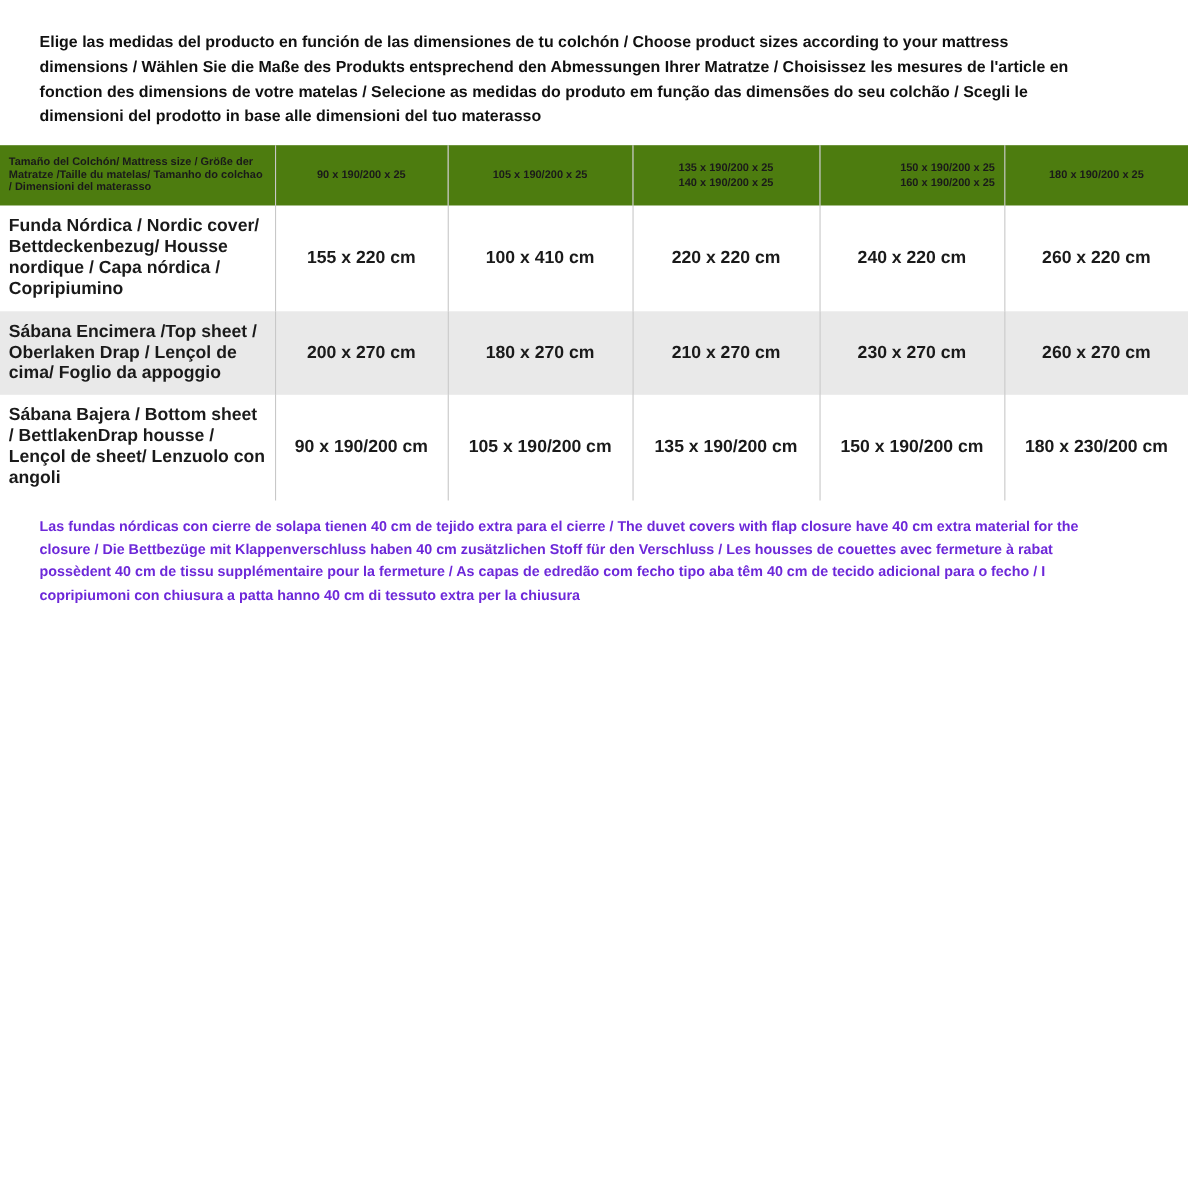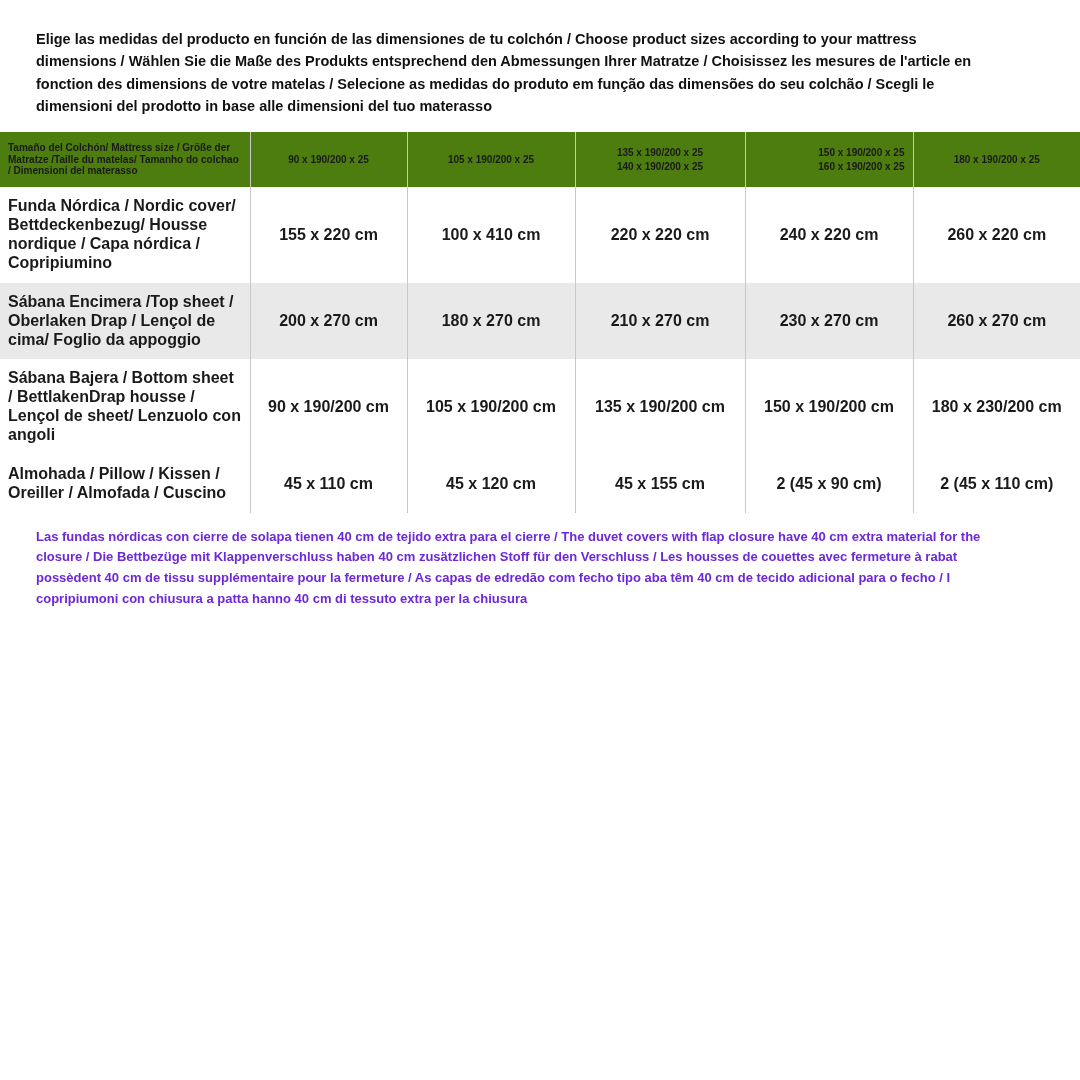--- a/index.html
+++ b/index.html
@@ -133,28 +133,20 @@
       <tr class="plain">
         <td class="rowlabel">Sábana Bajera / Bottom sheet / BettlakenDrap housse / Lençol de sheet/ Lenzuolo con angoli</td>
         <td class="val">90 x 190/200 cm</td>
         <td class="val">105 x 190/200 cm</td>
         <td class="val">135 x 190/200 cm</td>
         <td class="val">150 x 190/200 cm</td>
         <td class="val">180 x 230/200 cm</td>
       </tr>
 
 
-      <tr class="plain">
-        <td class="rowlabel">Almohada  / Pillow / Kissen / Oreiller / Almofada / Cuscino</td>
-        <td class="val">45 x 110 cm</td>
-        <td class="val">45 x 120 cm</td>
-        <td class="val">45 x 155 cm</td>
-        <td class="val">2 (45 x 90 cm)</td>
-        <td class="val">2 (45 x 110 cm)</td>
-      </tr>
 
 
     </tbody>
   </table>
 
   <div class="footnote">Las fundas nórdicas con cierre de solapa tienen 40 cm de tejido extra para el cierre  / The duvet covers with flap closure have 40 cm extra material for the closure / Die Bettbezüge mit Klappenverschluss haben 40 cm zusätzlichen Stoff für den Verschluss / Les housses de couettes avec fermeture à rabat possèdent 40 cm de tissu supplémentaire pour la fermeture / As capas de edredão com fecho tipo aba têm 40 cm de tecido adicional para o fecho / I copripiumoni con chiusura a patta hanno 40 cm di tessuto extra per la chiusura</div>
 
 </div>
 
 </body></html>

